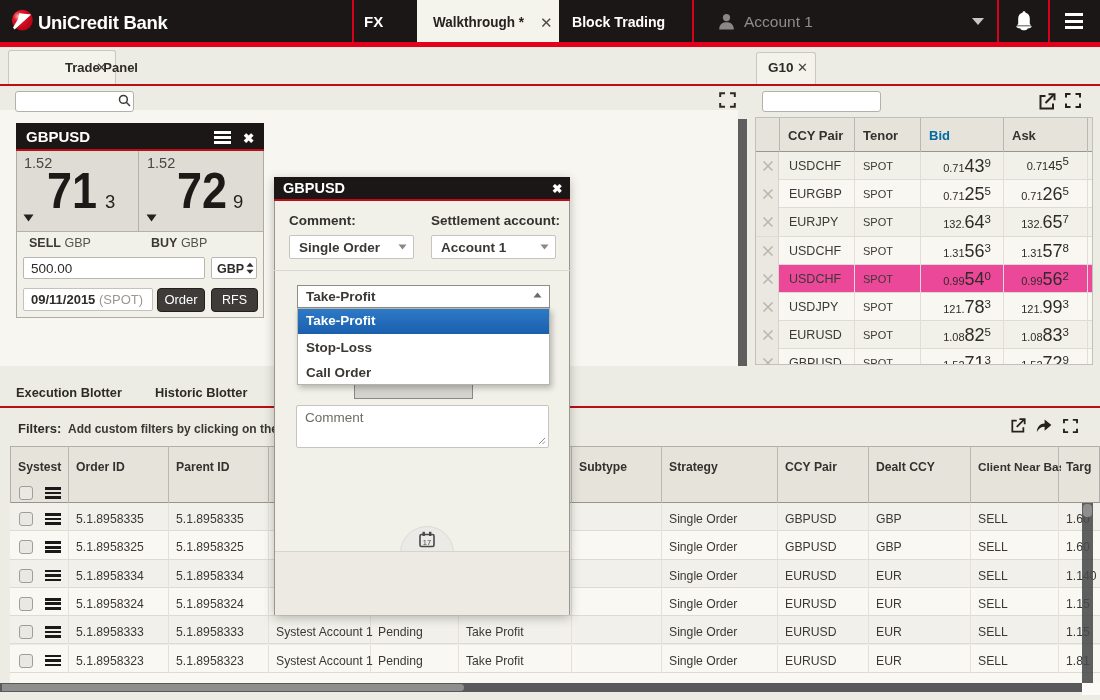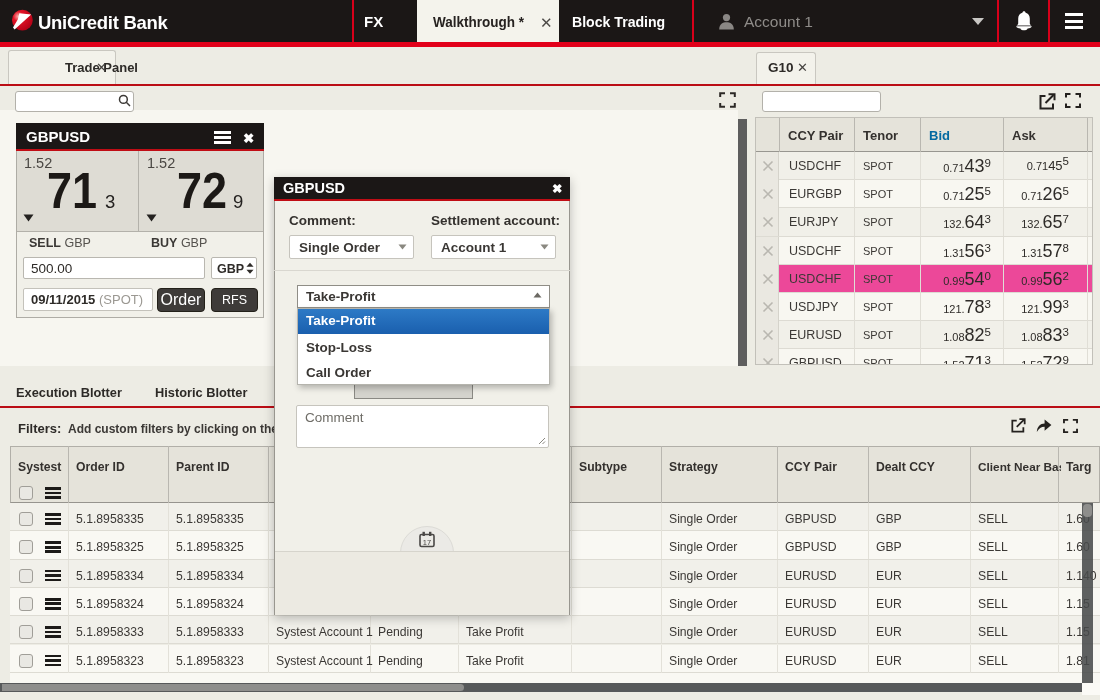--- a/index.html
+++ b/index.html
@@ -115,21 +115,21 @@
 <div class="a" style="left:211px;top:257px;width:46px;height:22px;background:#fff;border:1px solid #b9b7b0;border-radius:2px;box-sizing:border-box;"></div>
 <div class="a b" style="left:217px;top:261.5px;font-size:12.5px;color:#2e2b28;">GBP</div>
 <svg class="a" style="left:246px;top:262px;" width="8" height="13" viewBox="0 0 9 14">
  <path d="M0.5 5 L8.5 5 L4.5 0.5 Z" fill="#2e2b28"></path>
       <path d="M0.5 8.5 L8.5 8.5 L4.5 13 Z" fill="#2e2b28"></path>
 </svg>
 
 <div class="a" style="left:23px;top:288px;width:130px;height:23px;background:#fff;border:1px solid #c4c2bb;border-radius:2px;box-sizing:border-box;"></div>
 <div class="a b" style="left:31px;top:292px;font-size:13px;color:#2e2b28;">09/11/2015 <span style="font-weight:400;color:#9b9892;">(SPOT)</span></div>
 
-<div class="a" style="left:157px;top:287.5px;width:48px;height:24px;background:#3e3b39;border:1px solid #232019;border-radius:4px;box-sizing:border-box;color:#fff;font-size:16px;text-align:center;line-height:22px;">Order</div>
+<div class="a" style="left:157px;top:287.5px;width:48px;height:24px;background:#3e3b39;border:1px solid #232019;border-radius:4px;box-sizing:border-box;color:#fff;font-size:13px;text-align:center;line-height:22px;">Order</div>
 <div class="a" style="left:211px;top:287.5px;width:47px;height:24px;background:#3e3b39;border:1px solid #232019;border-radius:4px;box-sizing:border-box;color:#fff;font-size:12.5px;text-align:center;line-height:22px;">RFS</div>
 
 <div class="a" style="left:762px;top:91px;width:117px;height:19px;background:#fff;border:1px solid #b3b1aa;border-radius:3px;"></div>
 <svg class="a" style="left:1039px;top:93px;" width="17" height="17" viewBox="0 0 17 17">
  <path d="M6.5 3 H1.5 V15.5 H14 V10.5" fill="none" stroke="#24211e" stroke-width="2"></path>
  <path d="M6.5 10 L14.5 2" stroke="#24211e" stroke-width="2"></path>
  <path d="M9.5 1.2 H15.5 V7.2" fill="none" stroke="#24211e" stroke-width="2"></path>
 </svg>
 <svg class="a" style="left:1065px;top:93px;" width="16" height="15" viewBox="0 0 16 15">
  <path d="M1 4.5 V1 H5.5 M10.5 1 H15 V4.5 M15 10.5 V14 H10.5 M5.5 14 H1 V10.5" fill="none" stroke="#24211e" stroke-width="2"></path>

